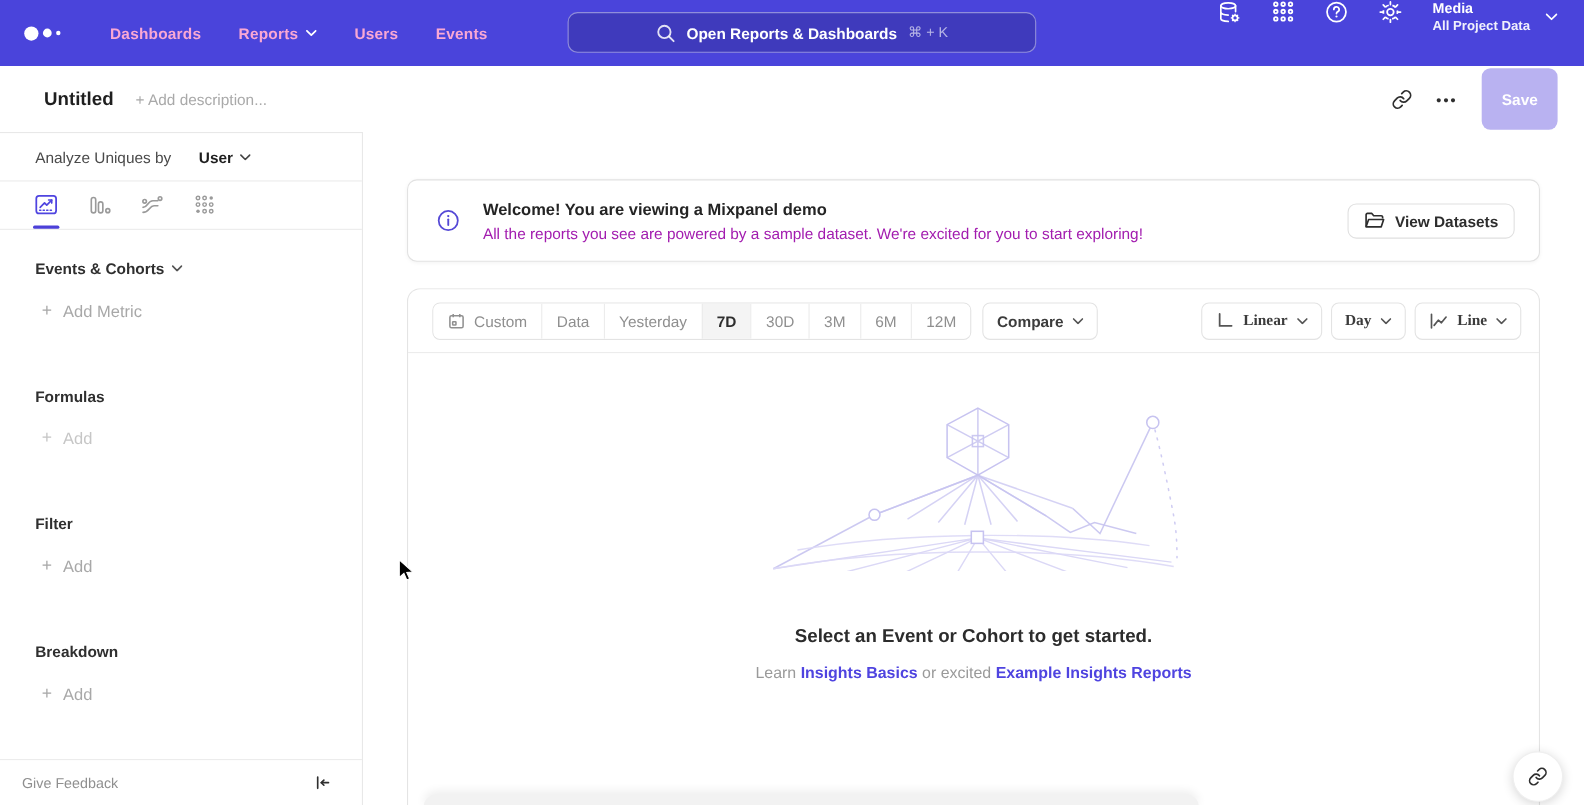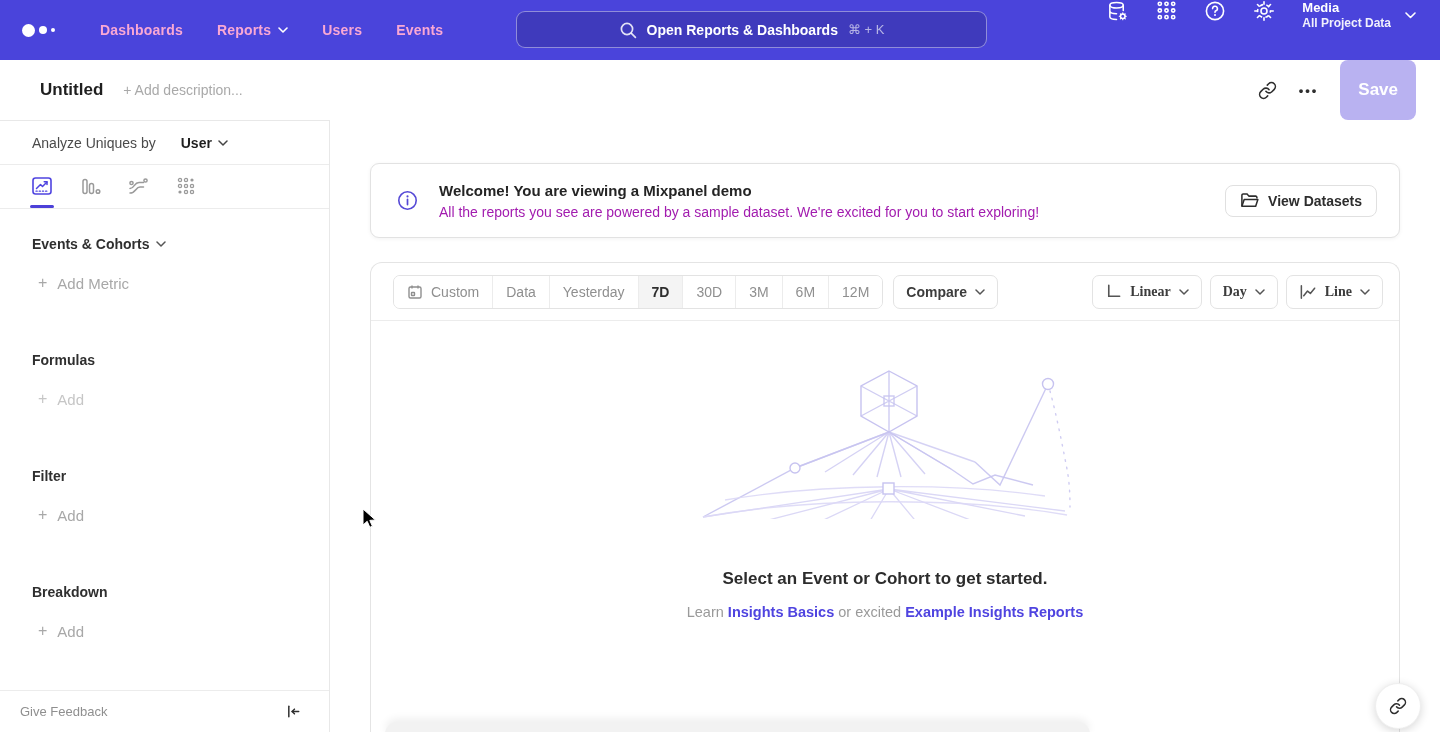--- a/index.html
+++ b/index.html
@@ -7,38 +7,38 @@
   body { font-family:"Liberation Sans", sans-serif; background:#fff; position:relative; }
 
   
   .topnav { position:relative; height:60px; background:#4a44db; display:flex; align-items:center; color:#fff; }
   .logo { display:flex; align-items:center; gap:4px; margin-left:22px; cursor:pointer; width:46px; }
   .logo .d1{width:13px;height:13px;border-radius:50%;background:#fff;}
   .logo .d2{width:8px;height:8px;border-radius:50%;background:#fff;}
   .logo .d3{width:4px;height:4px;border-radius:50%;background:#fff;}
   .nav-items { display:flex; align-items:center; gap:34px; margin-left:32px; }
   .nav-item { color:#f9a8d4; font-size:14px; font-weight:700; letter-spacing:.2px; cursor:pointer; display:flex; align-items:center; gap:7px; }
-  .searchbar { position:absolute; left:516px; top:11px; width:471px; height:37px; background:rgba(0,0,0,.14);
+  .searchbar { position:absolute; left:516px; top:11px; width:426px; height:37px; background:rgba(0,0,0,.14);
     border:1px solid rgba(255,255,255,.42); border-radius:9px; display:flex; align-items:center; justify-content:center; gap:10px; cursor:pointer; }
   .searchbar .ph { font-size:14px; font-weight:700; color:#fff; }
   .searchbar .sc { font-size:13px; color:rgba(255,255,255,.62); font-weight:400; }
   .nav-right { position:absolute; right:24px; top:0; height:69px; display:flex; align-items:flex-start; gap:27px; }
   .nav-icon { color:#fff; display:flex; align-items:center; cursor:pointer; }
   .project { display:flex; align-items:center; gap:14px; cursor:pointer; }
   .project .pname { font-size:13px; font-weight:700; line-height:16px; }
   .project .penv  { font-size:12px; font-weight:600; line-height:15px; color:rgba(255,255,255,.92); }
 
   
   .rheader { height:60px; display:flex; align-items:center; position:relative; background:#fff; }
   .rtitle { margin-left:40px; font-size:17px; font-weight:700; color:#1f1f1f; cursor:text; }
   .rdesc  { margin-left:20px; font-size:14px; color:#a9a9a9; cursor:text; }
   .rh-right { position:absolute; right:24px; display:flex; align-items:center; gap:22px; }
   .iconbtn { color:#2f2f2f; display:flex; align-items:center; cursor:pointer; background:none; border:none; }
   .dots { font-size:13px; letter-spacing:2px; color:#2f2f2f; font-weight:700; cursor:pointer; }
-  .savebtn { background:#b9b2f1; color:#fff; border:none; border-radius:8px; padding:20px 18px; font-size:17px; font-weight:700; cursor:default; }
+  .savebtn { background:#b9b2f1; color:#fff; border:none; border-radius:8px; padding:20px 18px; font-size:14px; font-weight:700; cursor:default; }
 
   
   .main { display:flex; height:612px; }
   .sidebar { width:330px; border-right:1px solid #e8e8e8; border-top:1px solid #e8e8e8; position:relative; background:#fff; flex:none; }
   .content { flex:1; position:relative; overflow:hidden; }
 
   
   .analyze-row { height:44px; display:flex; align-items:center; padding-left:32px; border-bottom:1px solid #ececec; font-size:14px; color:#4a4a4a; gap:6px; }
   .analyze-row .val { font-weight:700; color:#1f1f1f; display:flex; align-items:center; gap:6px; cursor:pointer;margin-left:19px; }
   .tabs-row { height:44px; display:flex; align-items:flex-start; padding:10px 0 0 30px; gap:24px; border-bottom:1px solid #ececec; }

